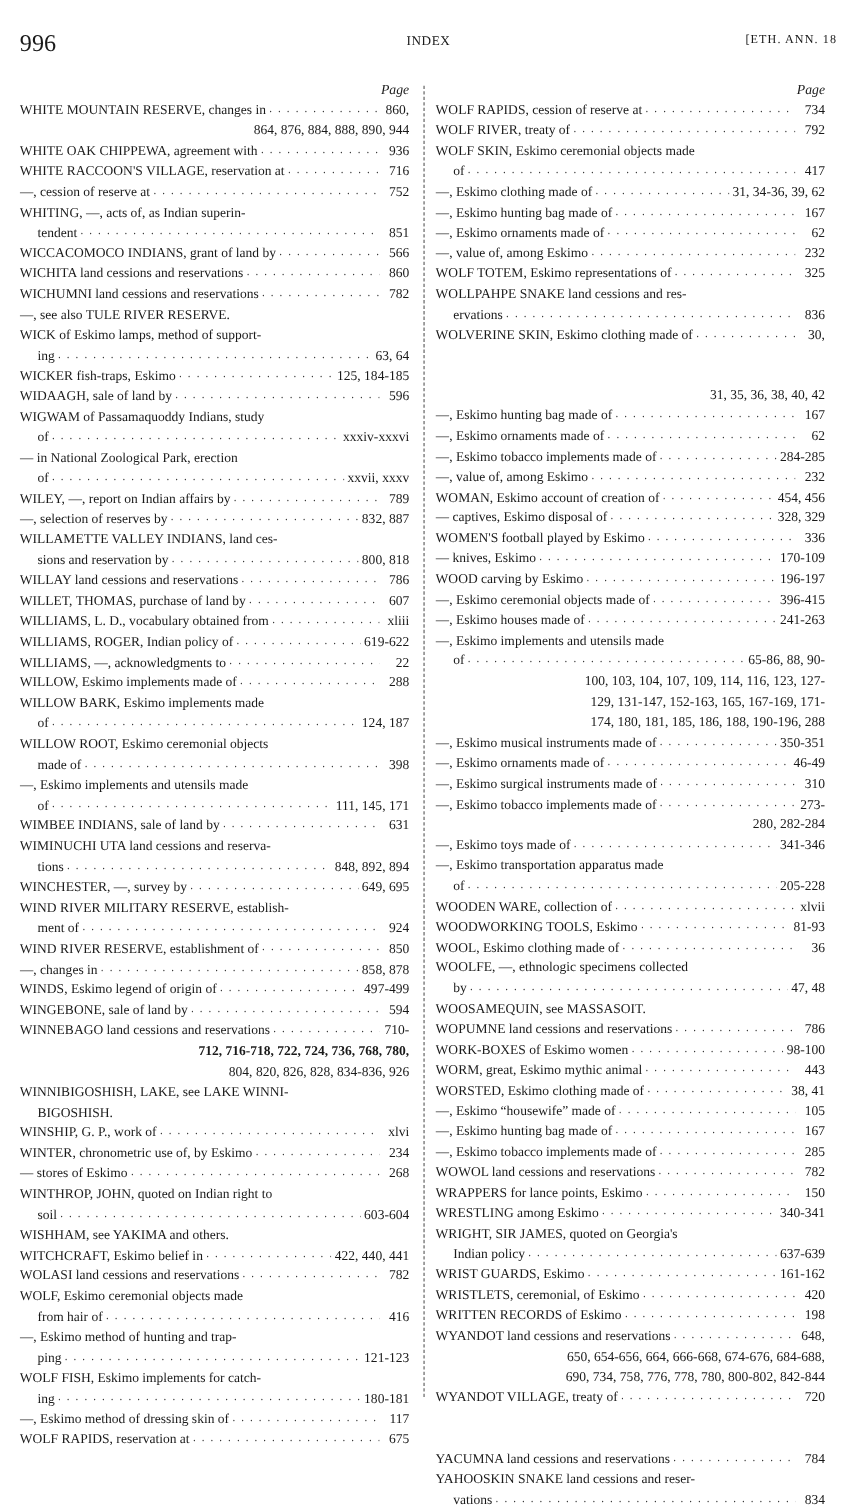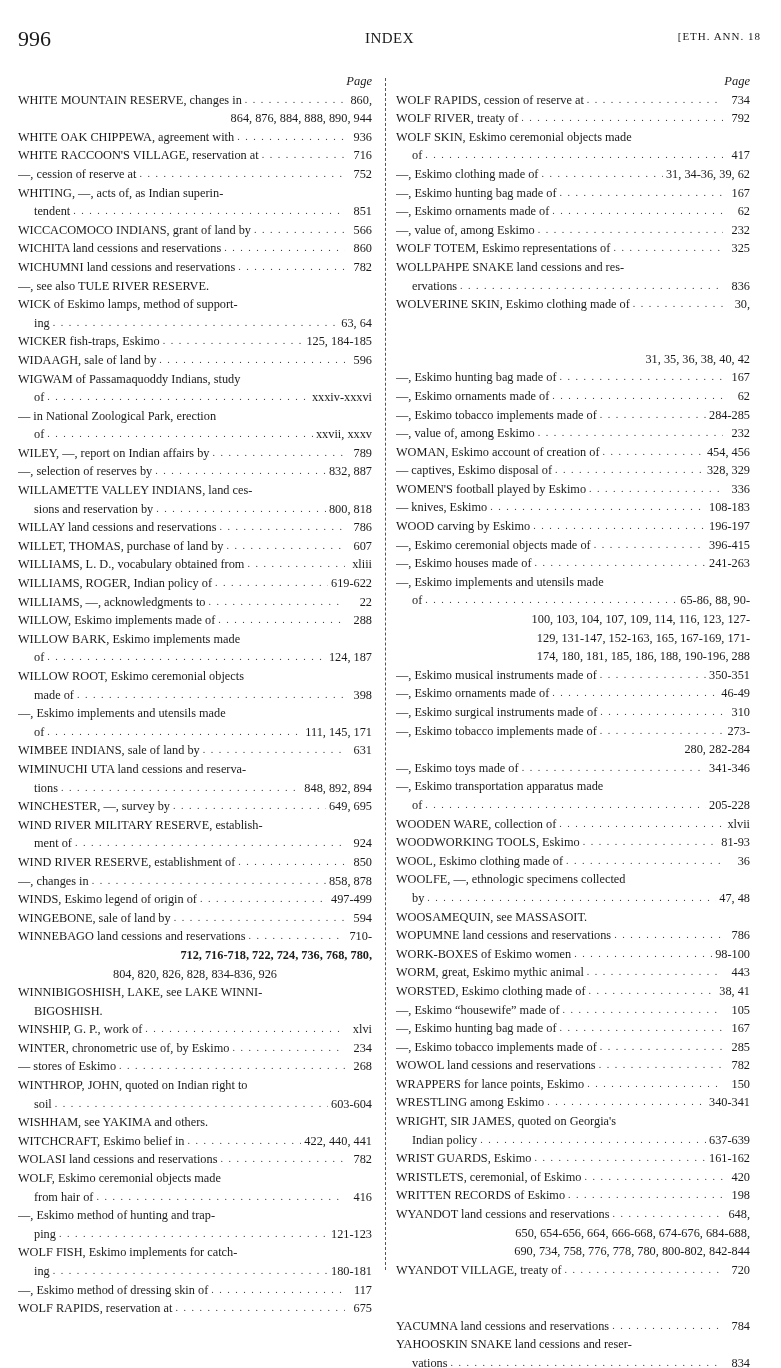--- a/index.html
+++ b/index.html
@@ -6,21 +6,21 @@
   body {
     width: 781px; height: 1368px; position: relative; overflow: hidden;
     font-family: "DejaVu Serif", "Liberation Serif", serif;
     color: #1a1a1a;
   }
   .header {
     position: absolute; top: 26px; left: 18px; right: 20px; height: 30px;
     font-family: "Liberation Serif", serif;
   }
   .header .pagenum { position: absolute; left: 0; top: 0; font-size: 22px; }
-  .header .title { position: absolute; left: 0; right: 0; top: 4px; text-align: center; font-size: 15px; letter-spacing: 0.5px; }
+  .header .title { position: absolute; left: 0; right: 0; top: 4px; text-align: center; font-size: 12px; letter-spacing: 0.5px; }
   .header .running { position: absolute; right: 0; top: 4px; font-size: 11px; letter-spacing: 1px; }
   .col {
     position: absolute; top: 72px; width: 354px;
     font-family: "Liberation Serif", serif;
     font-size: 12.3px; line-height: 18.6px;
   }
   .col.left { left: 18px; }
   .col.right { left: 396px; }
   .divider {
     position: absolute; left: 385px; top: 78px; height: 1192px;
@@ -319,21 +319,21 @@
     </div>
     <div class="entry">
       <div class="line">
         <span class="txt">WINNEBAGO land cessions and reservations</span>
         <span class="dots"></span>
         <span class="pg">710-</span>
       </div>
       <div class="line cont" style="justify-content: flex-end; font-weight: bold;">
         <span class="pg">712, 716-718, 722, 724, 736, 768, 780,</span>
       </div>
-      <div class="line cont" style="justify-content: center; font-family: Liberation Serif, serif;">
+      <div class="line cont" style="justify-content: flex-end; font-family: Liberation Serif, serif;">
         <span class="pg">804, 820, 826, 828, 834-836, 926</span>
       </div>
     </div>
     <div class="entry">
       <div class="line">
         <span class="txt">WINNIBIGOSHISH, LAKE, see LAKE WINNI-</span>
       </div>
       <div class="line indent">
         <span class="txt">BIGOSHISH.</span>
       </div>
@@ -563,21 +563,21 @@
       <div class="line">
         <span class="txt">WOMEN'S football played by Eskimo</span>
         <span class="dots"></span>
         <span class="pg">336</span>
       </div>
     </div>
     <div class="entry">
       <div class="line">
         <span class="txt">— knives, Eskimo</span>
         <span class="dots"></span>
-        <span class="pg">108-183</span>
+        <span class="pg">170-109</span>
       </div>
     </div>
     <div class="entry">
       <div class="line">
         <span class="txt">WOOD carving by Eskimo</span>
         <span class="dots"></span>
         <span class="pg">196-197</span>
       </div>
     </div>
     <div class="entry">

